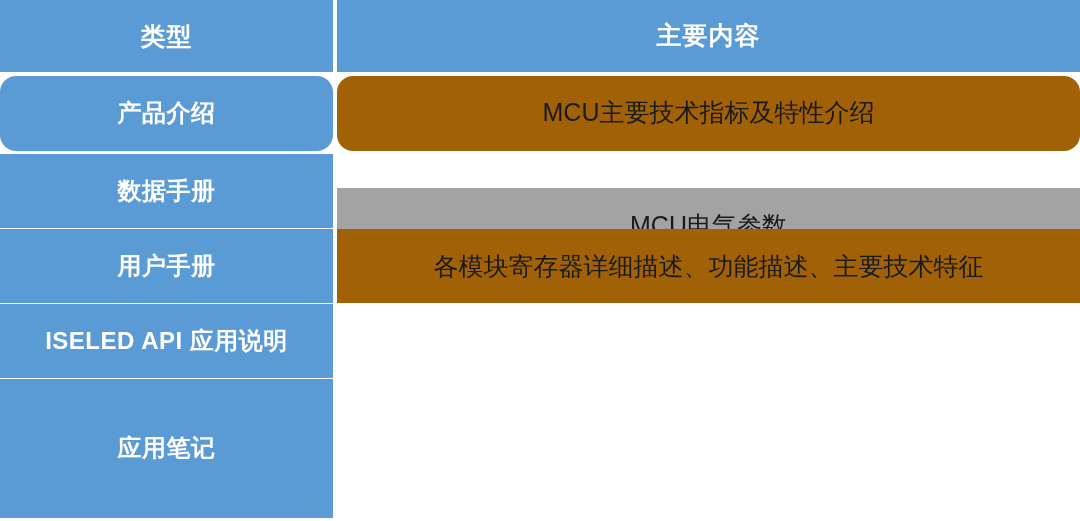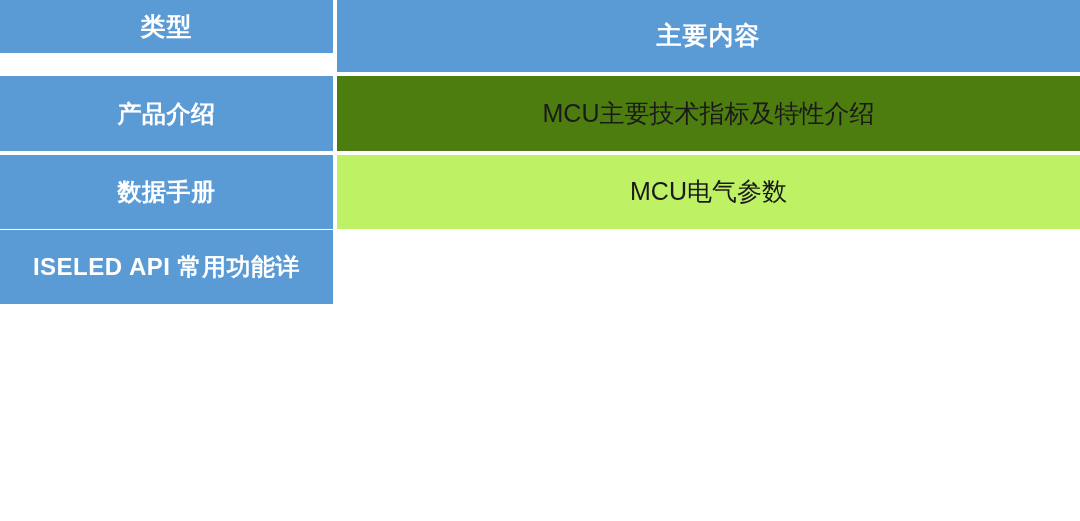--- a/index.html
+++ b/index.html
@@ -35,21 +35,21 @@
   
   .row-header { height: 76px; }
   .row-header .cell-type,
   .row-header .cell-content {
     background: #5b9bd5;
     color: #ffffff;
     font-weight: bold;
     font-size: 25px;
     letter-spacing: 1px;
   }
-  .row-header .cell-type  { height: 53px; }
+  .row-header .cell-type  { height: 72px; }
   .row-header .cell-content { height: 72px; }
 
   
   .cell {
     box-sizing: border-box;
     display: flex;
     align-items: center;
     justify-content: center;
     text-align: center;
     overflow: hidden;
@@ -69,29 +69,29 @@
   .cell-content {
     flex: 1 1 auto;
     color: #1a1a1a;
     font-size: 25px;
     font-weight: normal;
     line-height: 1.5;
     padding: 0 22px;
   }
 
   
-  .shade-dark  .cell-content { background: #4d7c0f; }
-  .shade-light .cell-content { background: #bef264; }
+  .shade-dark  .cell-content { background: #a16207; }
+  .shade-light .cell-content { background: #a3a3a3; margin-top: 34px; }
 
   
   .row-h79  { height: 79px; }
   .row-h75  { height: 75px; }
   .row-h143 { height: 143px; }
 
-  .row-h79 .cell  { height: 75px; }
+  .row-h79 .cell  { height: 75px; border-radius: 16px; }
   .row-h75 .cell  { height: 74px; }
   .row-h143 .cell { height: 139px; }
 
   .content-lines {
     display: block;
     width: 100%;
     text-align: center;
     white-space: pre-line;
   }
 </style>
@@ -112,21 +112,28 @@
     </div>
   </div>
 
   <div class="table-row row-h75 shade-light">
     <div class="cell cell-type">数据手册</div>
     <div class="cell cell-content">
       <span class="content-lines">MCU电气参数</span>
     </div>
   </div>
 
+  <div class="table-row row-h75 shade-dark">
+    <div class="cell cell-type">用户手册</div>
+    <div class="cell cell-content">
+      <span class="content-lines">各模块寄存器详细描述、功能描述、主要技术特征</span>
+    </div>
+  </div>
 
   <div class="table-row row-h75 shade-light">
-    <div class="cell cell-type">ISELED API 常用功能详</div>
+    <div class="cell cell-type">ISELED API 应用说明</div>
   </div>
 
   <div class="table-row row-h143 shade-dark">
+    <div class="cell cell-type">应用笔记</div>
   </div>
 
 </div>
 
 </body></html>

